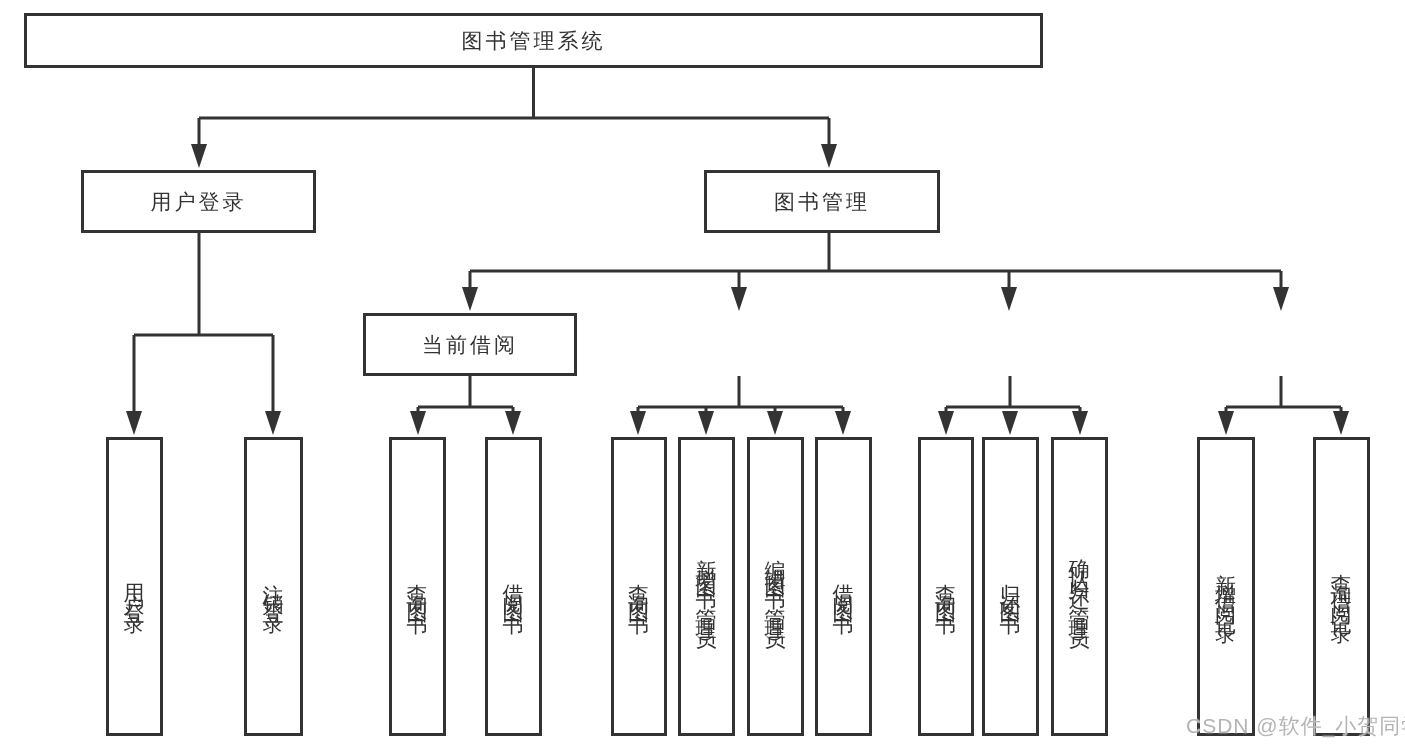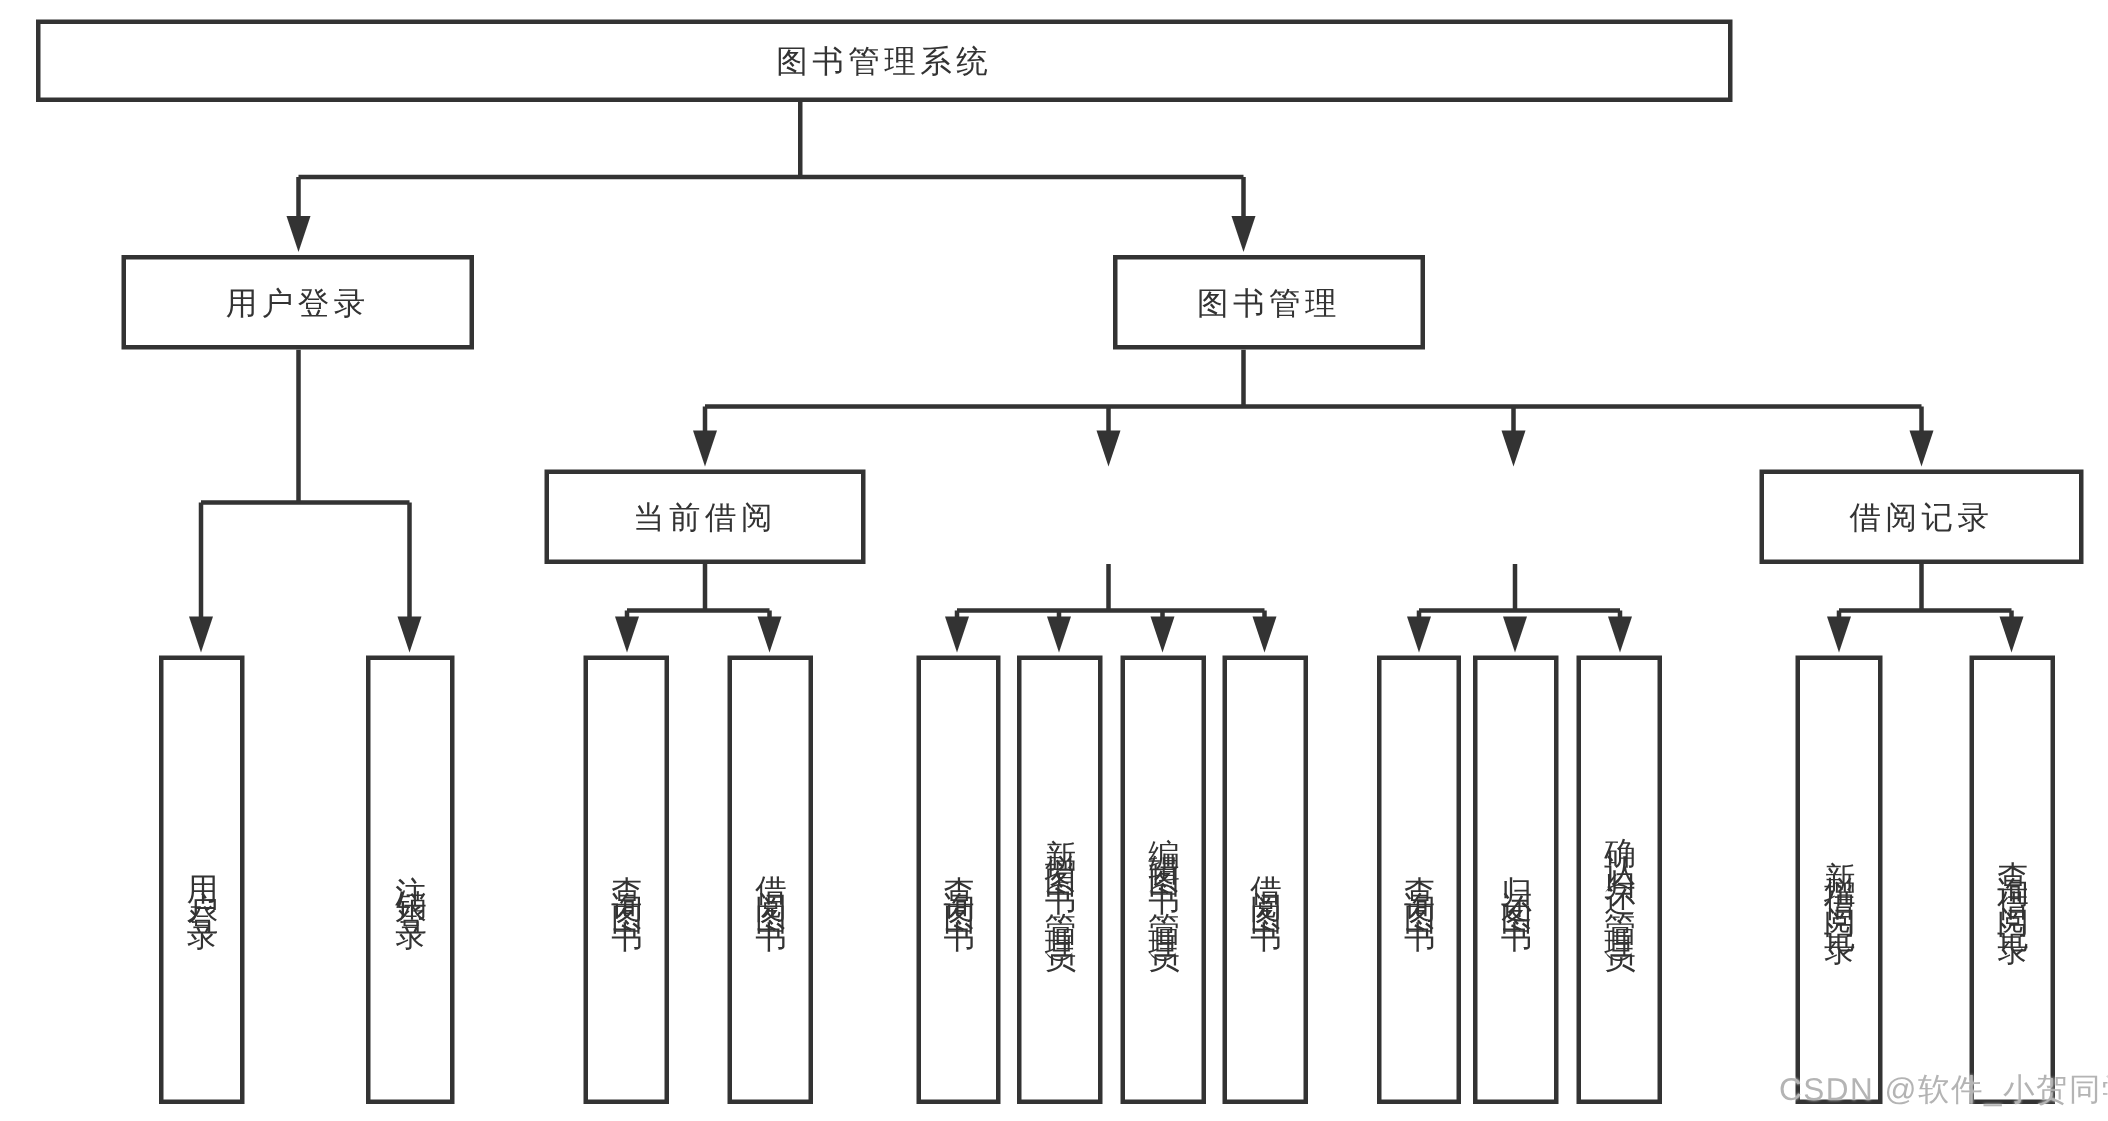--- a/index.html
+++ b/index.html
@@ -96,27 +96,26 @@
       <polygon points="1072,411 1088,411 1080,435"></polygon>
     </g>
 
     <g>
       <path d="M1281 376 L1281 407 M1226 407 L1341 407 M1226 407 L1226 413 M1341 407 L1341 413"></path>
       <polygon points="1218,411 1234,411 1226,435"></polygon>
       <polygon points="1333,411 1349,411 1341,435"></polygon>
     </g>
   </svg>
 
-  <div class="box box-h" style="left:24px;top:13px;width:1131px;height:55px">图书管理系统</div>
+  <div class="box box-h" style="left:24px;top:13px;width:1019px;height:55px">图书管理系统</div>
 
   <div class="box box-h" style="left:81px;top:170px;width:235px;height:63px">用户登录</div>
-  <div class="box box-h" style="left:742px;top:170px;width:208px;height:63px">图书管理</div>
+  <div class="box box-h" style="left:704px;top:170px;width:236px;height:63px">图书管理</div>
 
   <div class="box box-h" style="left:363px;top:313px;width:214px;height:63px">当前借阅</div>
-  <div class="box box-h" style="left:1173px;top:313px;width:216px;height:63px">借阅记录</div>
 
   <div class="box box-v" style="left:106px;width:57px">用户登录</div>
   <div class="box box-v" style="left:244px;width:59px">注销登录</div>
 
   <div class="box box-v" style="left:389px;width:57px">查询图书</div>
   <div class="box box-v" style="left:485px;width:57px">借阅图书</div>
 
   <div class="box box-v" style="left:611px;width:56px">查询图书</div>
   <div class="box box-v" style="left:678px;width:57px">新增图书（管理员）</div>
   <div class="box box-v" style="left:747px;width:57px">编辑图书（管理员）</div>

